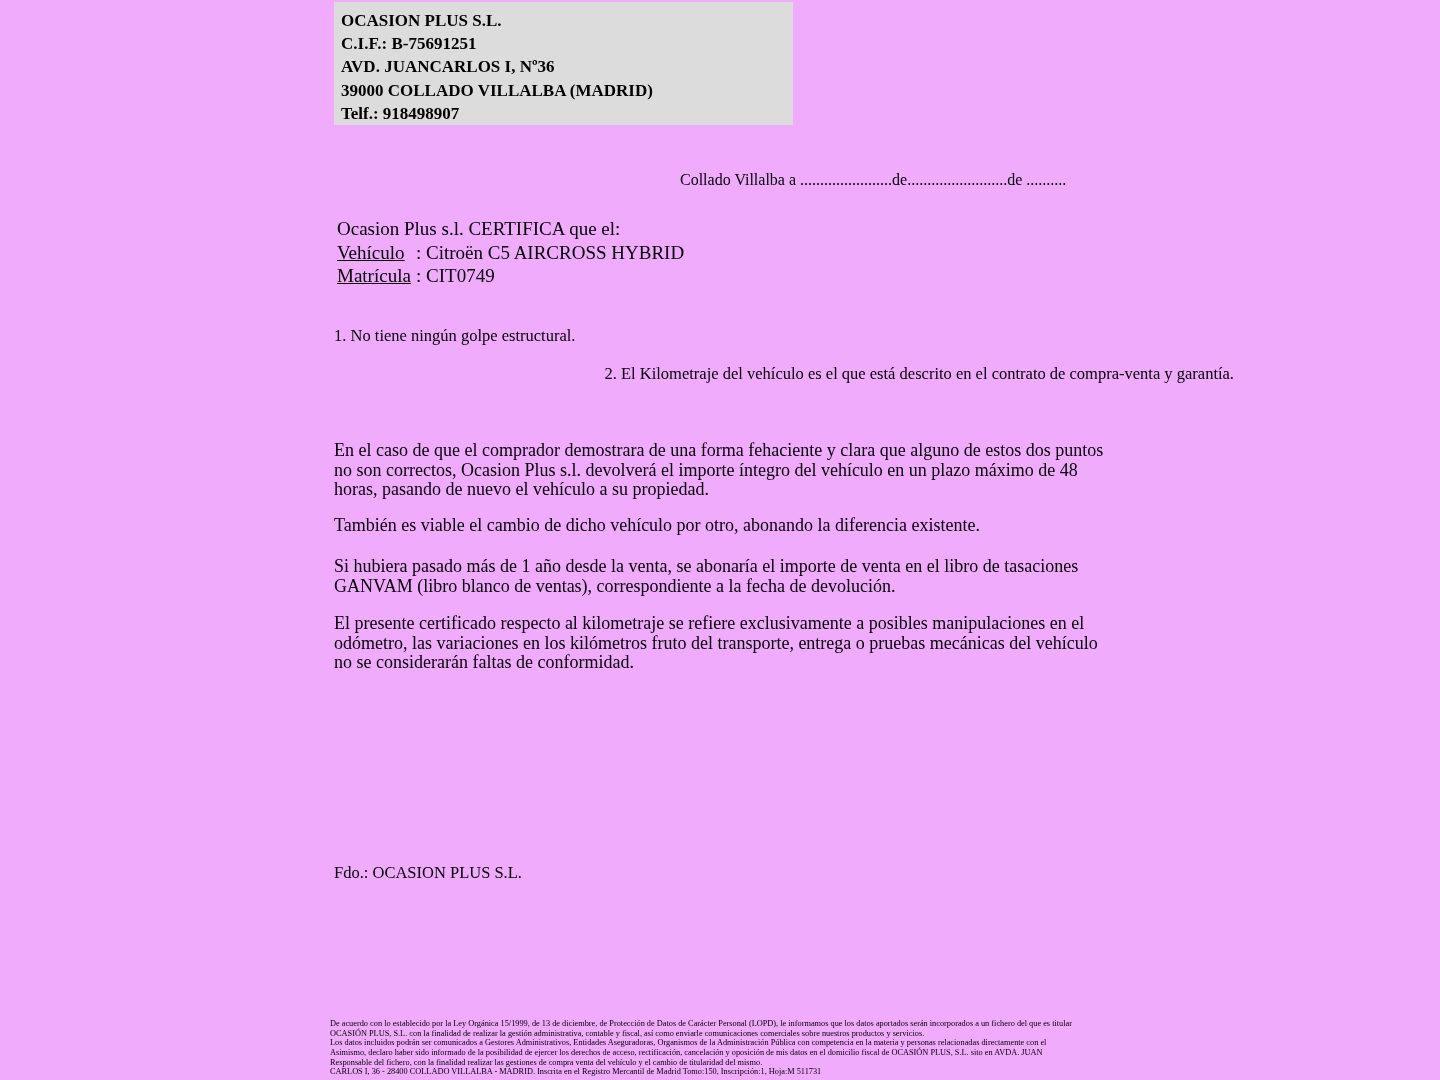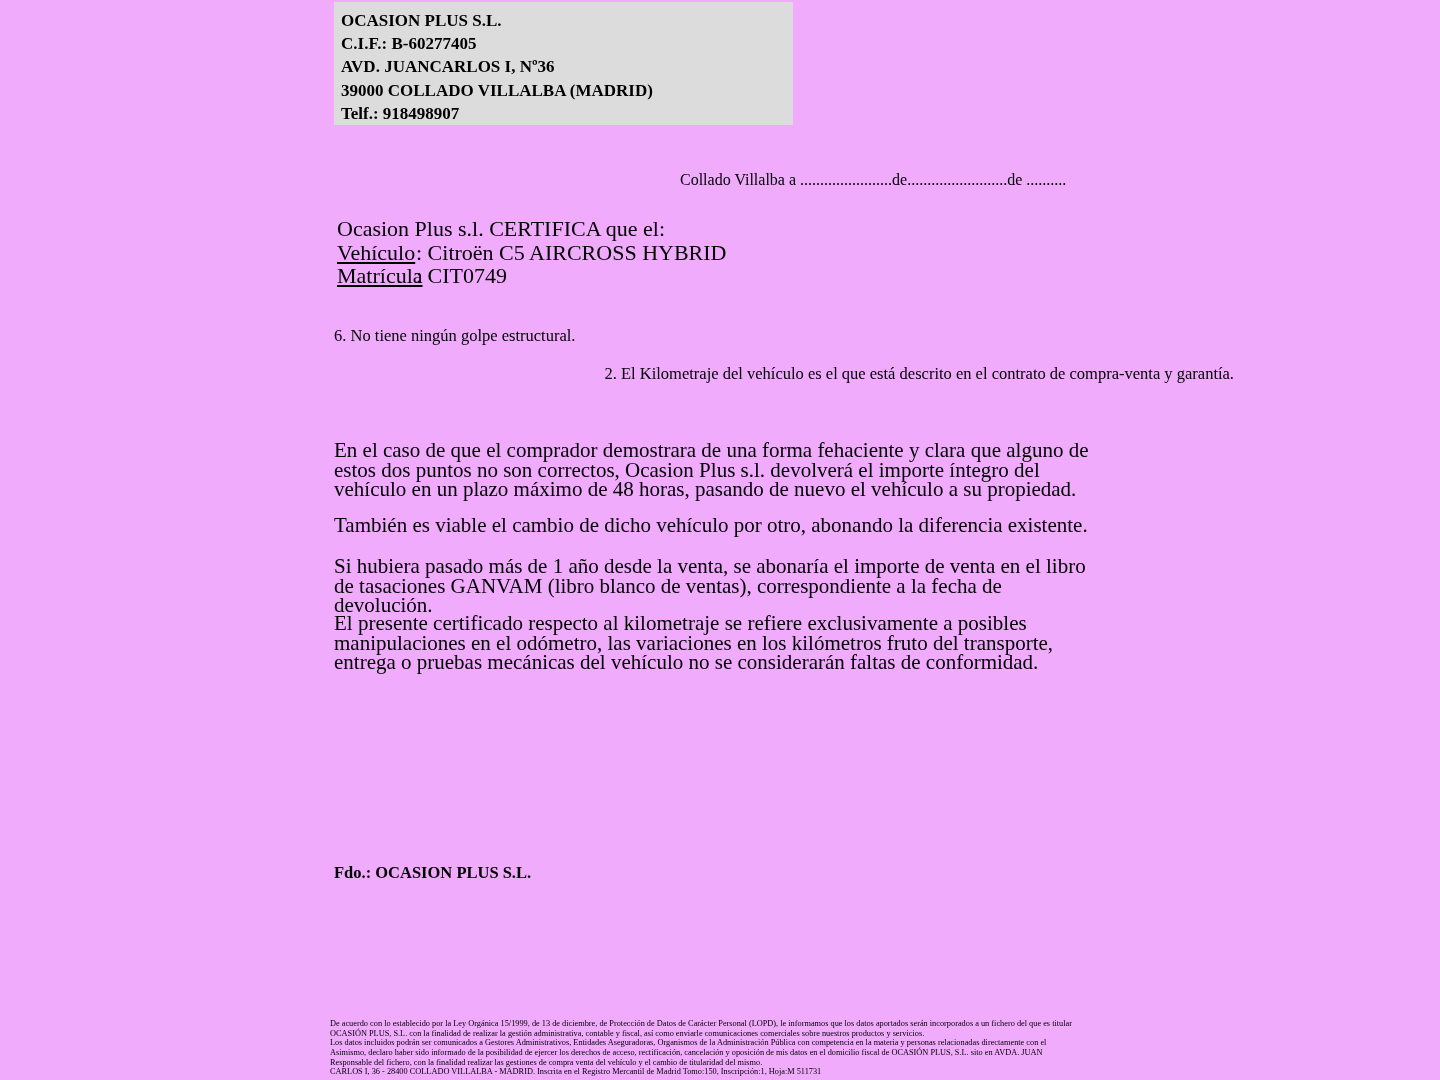--- a/index.html
+++ b/index.html
@@ -31,90 +31,89 @@
     position: absolute;
     left: 680px;
     top: 171px;
     font-size: 16px;
     white-space: nowrap;
   }
   .cert-block {
     position: absolute;
     left: 337px;
     top: 217px;
-    font-size: 22px;
+    font-size: 19px;
     line-height: 23.5px;
   }
   .field-row .field-label {
     display: inline-block;
     width: 79px;
     text-decoration: underline;
   }
   .statement {
     position: absolute;
     left: 334px;
     width: 900px;
     font-size: 16.5px;
     line-height: 19.6px;
   }
   .statement-1 { top: 326px; }
   .statement-2 { top: 364px; text-align: right; }
   .para {
     position: absolute;
     left: 334px;
     width: 770px;
-    font-size: 21px;
+    font-size: 18px;
     line-height: 19.6px;
   }
   .para-1 { top: 441px; }
   .para-2 { top: 516px; }
   .para-3 { top: 557px; }
   .para-4 { top: 614px; font-family: Liberation Serif, serif; }
   .signature {
     position: absolute;
     left: 334px;
     top: 863px;
     font-size: 16.5px;
-    font-weight: bold;
   }
   .legal-footer {
     position: absolute;
     left: 330px;
     top: 1019px;
     font-size: 8.3px;
     line-height: 9.65px;
     white-space: nowrap;
   }
 </style>
 </head>
 <body>
 
 <div class="page">
 
   <div class="header-box">
     <div>OCASION PLUS S.L.</div>
-    <div>C.I.F.: B-60277405</div>
+    <div>C.I.F.: B-75691251</div>
     <div>AVD. JUANCARLOS I, Nº36</div>
     <div>39000 COLLADO VILLALBA (MADRID)</div>
     <div>Telf.: 918498907</div>
   </div>
 
   <div class="date-line">Collado Villalba a .......................de.........................de ..........</div>
 
   <div class="cert-block">
     <div>Ocasion Plus s.l. CERTIFICA que el:</div>
     <div class="field-row">
       <span class="field-label">Vehículo</span><span>: Citroën C5 AIRCROSS HYBRID</span>
     </div>
     <div class="field-row">
       <span class="field-label">Matrícula</span><span>: CIT0749</span>
     </div>
   </div>
 
-  <div class="statement statement-1">6. No tiene ningún golpe estructural.</div>
+  <div class="statement statement-1">1. No tiene ningún golpe estructural.</div>
   <div class="statement statement-2">2. El Kilometraje del vehículo es el que está descrito en el contrato de compra-venta y garantía.</div>
 
   <div class="para para-1">En el caso de que el comprador demostrara de una forma fehaciente y clara que alguno de estos dos puntos no son correctos, Ocasion Plus s.l. devolverá el importe íntegro del vehículo en un plazo máximo de 48 horas, pasando de nuevo el vehículo a su propiedad.</div>
   <div class="para para-2">También es viable el cambio de dicho vehículo por otro, abonando la diferencia existente.</div>
   <div class="para para-3">Si hubiera pasado más de 1 año desde la venta, se abonaría el importe de venta en el libro de tasaciones GANVAM (libro blanco de ventas), correspondiente a la fecha de devolución.</div>
   <div class="para para-4">El presente certificado respecto al kilometraje se refiere exclusivamente a posibles manipulaciones en el odómetro, las variaciones en los kilómetros fruto del transporte, entrega o pruebas mecánicas del vehículo no se considerarán faltas de conformidad.</div>
 
   <div class="signature">Fdo.: OCASION PLUS S.L.</div>
 
   <div class="legal-footer">

